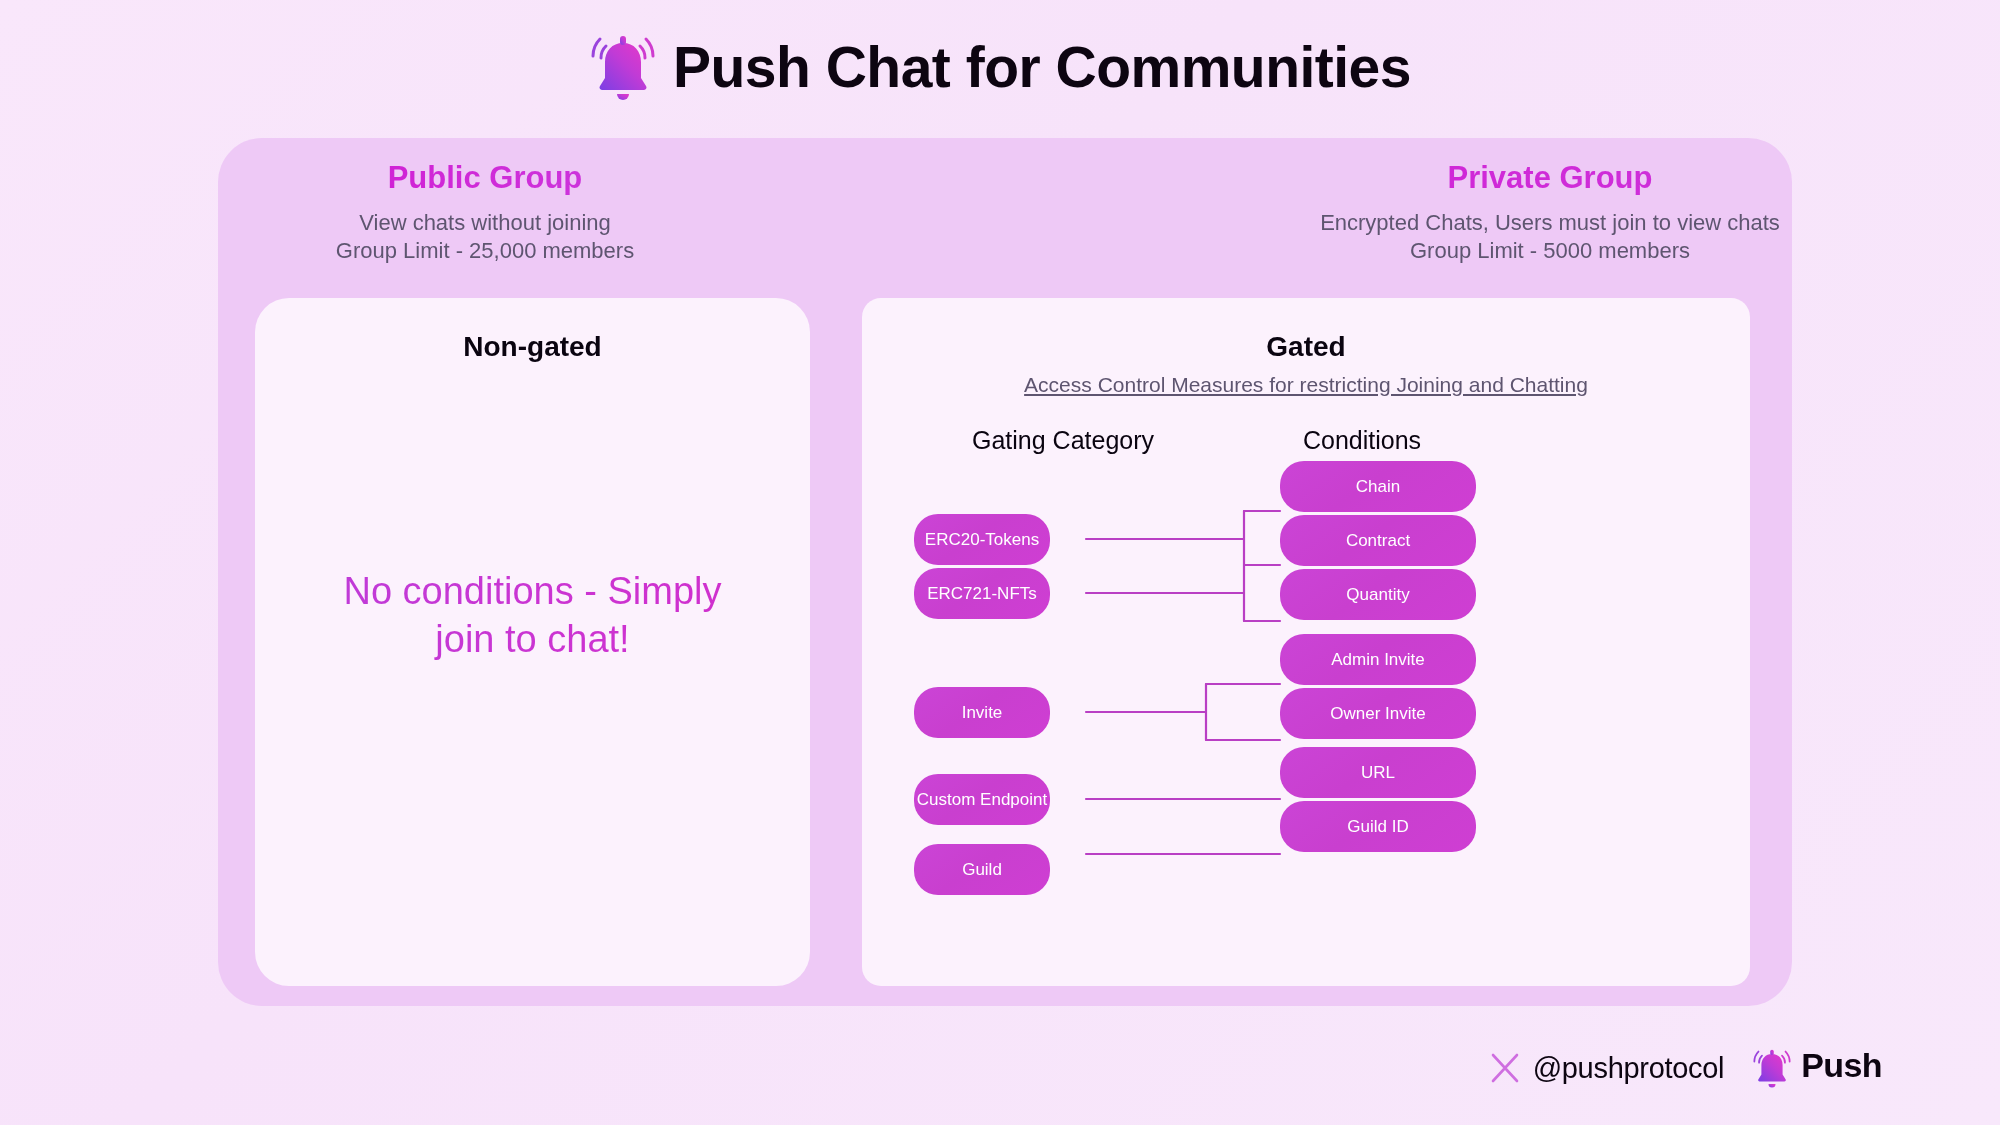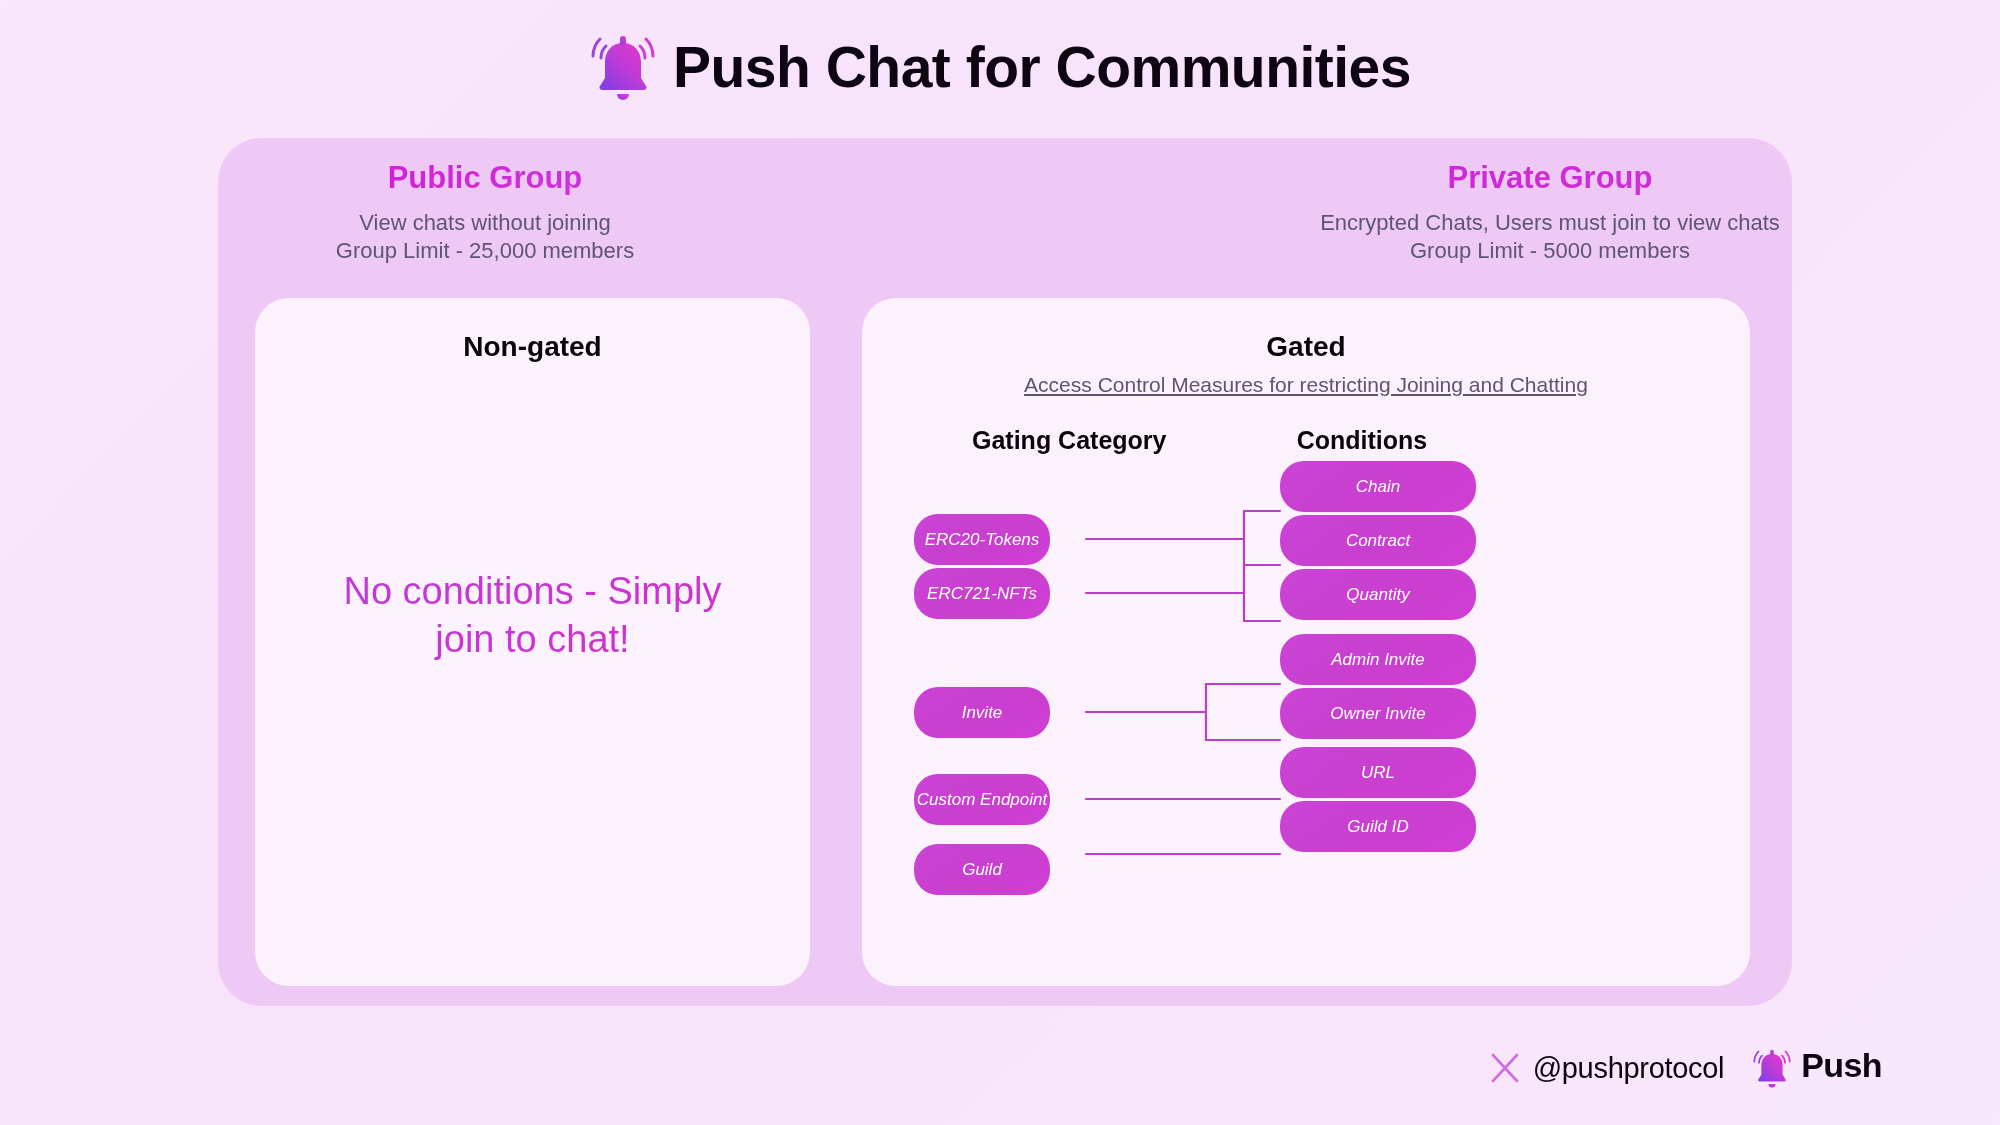--- a/index.html
+++ b/index.html
@@ -73,21 +73,21 @@
     font-weight: 400;
   }
 
   
   .card {
     position: absolute;
     background: #fcf2fd;
     border-radius: 34px;
   }
   .card.left  { left: 255px;  top: 298px; width: 555px;  height: 688px; }
-  .card.right { left: 862px;  top: 298px; width: 888px;  height: 688px; }
+  .card.right { left: 862px;  top: 298px; width: 888px;  height: 688px; border-radius: 19px; }
 
   .card-title {
     position: absolute;
     left: 0;
     width: 100%;
     text-align: center;
     font-size: 28px;
     font-weight: 700;
     color: #0a0410;
   }
@@ -128,39 +128,38 @@
     left: 862px;
     top: 298px;
     width: 888px;
     height: 688px;
   }
   .diagram svg { position: absolute; left: 0; top: 0; }
 
   .sub-head {
     position: absolute;
     font-size: 25px;
-    font-weight: 700;
+    font-weight: 400;
     color: #0a0410;
     white-space: nowrap;
   }
   .sub-head.gating { left: 110px; top: 128px; }
   .sub-head.conds  { left: 400px; top: 128px; width: 200px; text-align: center; }
 
   .pill {
     position: absolute;
     display: flex;
     align-items: center;
     justify-content: center;
     background: linear-gradient(145deg, #cb44d6 0%, #c93fcf 45%, #cf3ed3 100%);
     color: #ffffff;
     border-radius: 24px;
     font-size: 17px;
     font-weight: 400;
     white-space: nowrap;
-    font-style: italic;
   }
   .pill.cat  { left: 52px;  width: 136px; height: 51px; }
   .pill.cond { left: 418px; width: 196px; height: 51px; }
 
   
   .footer {
     position: absolute;
     right: 118px;
     bottom: 35px;
     display: flex;

